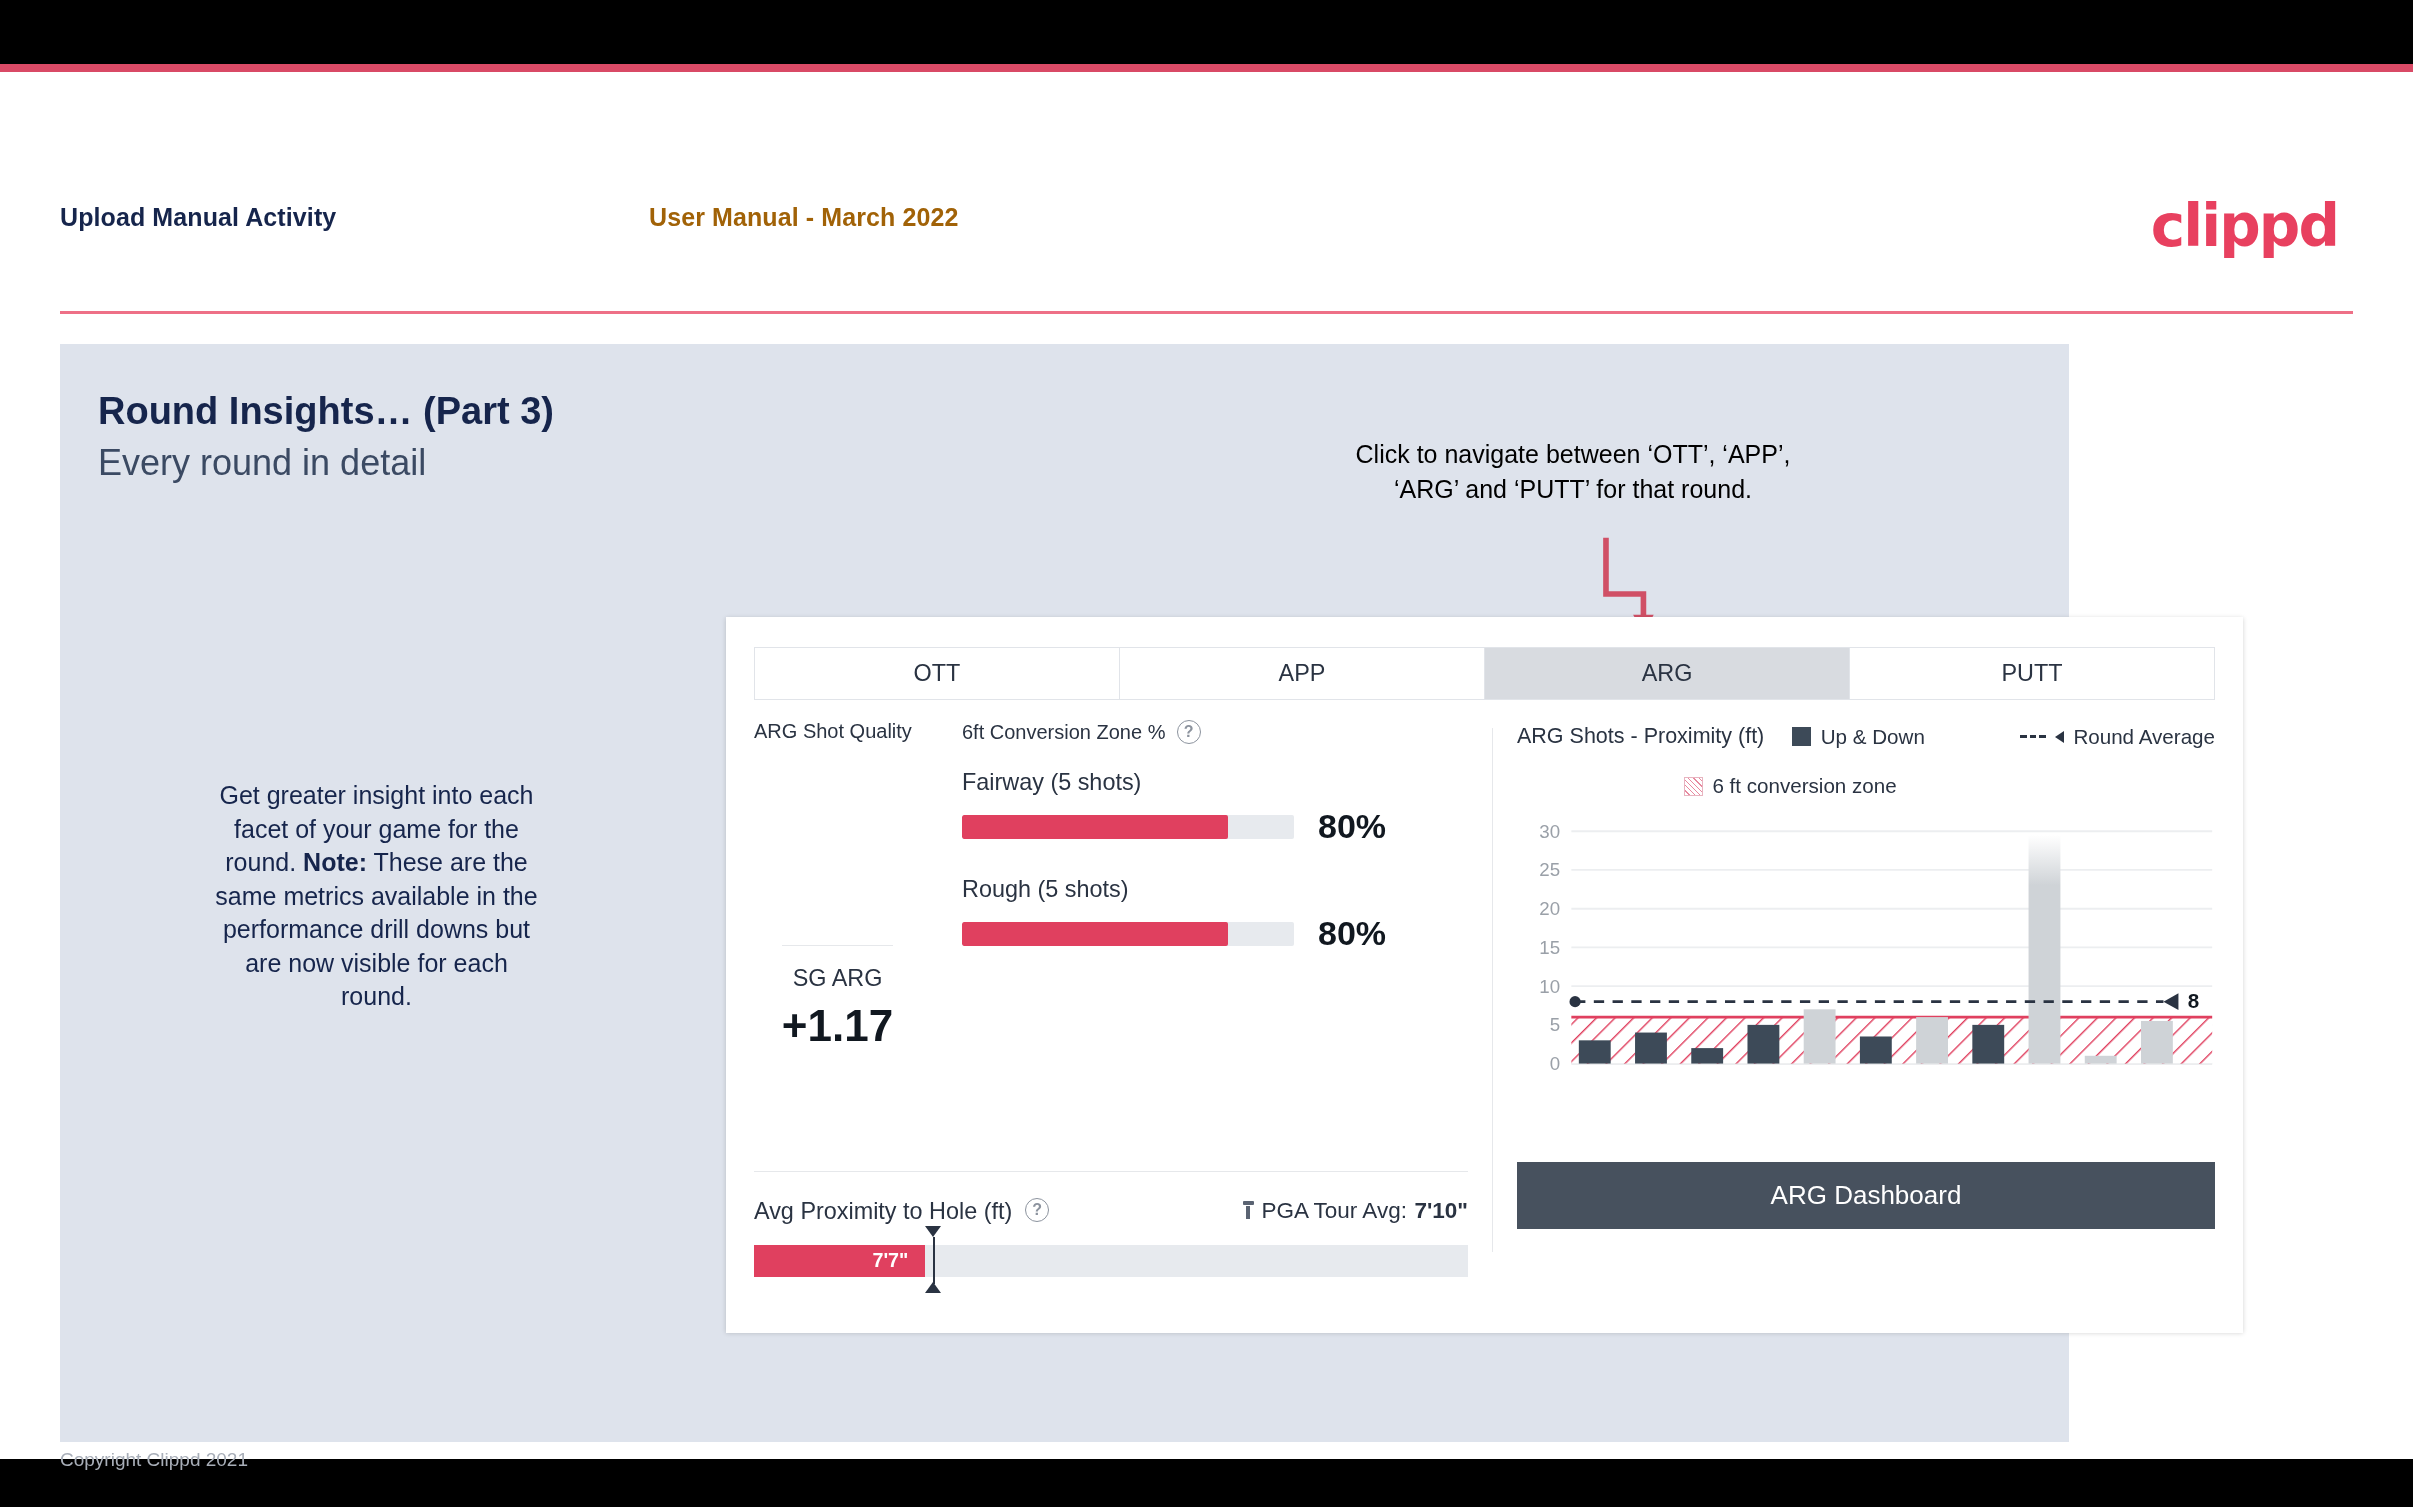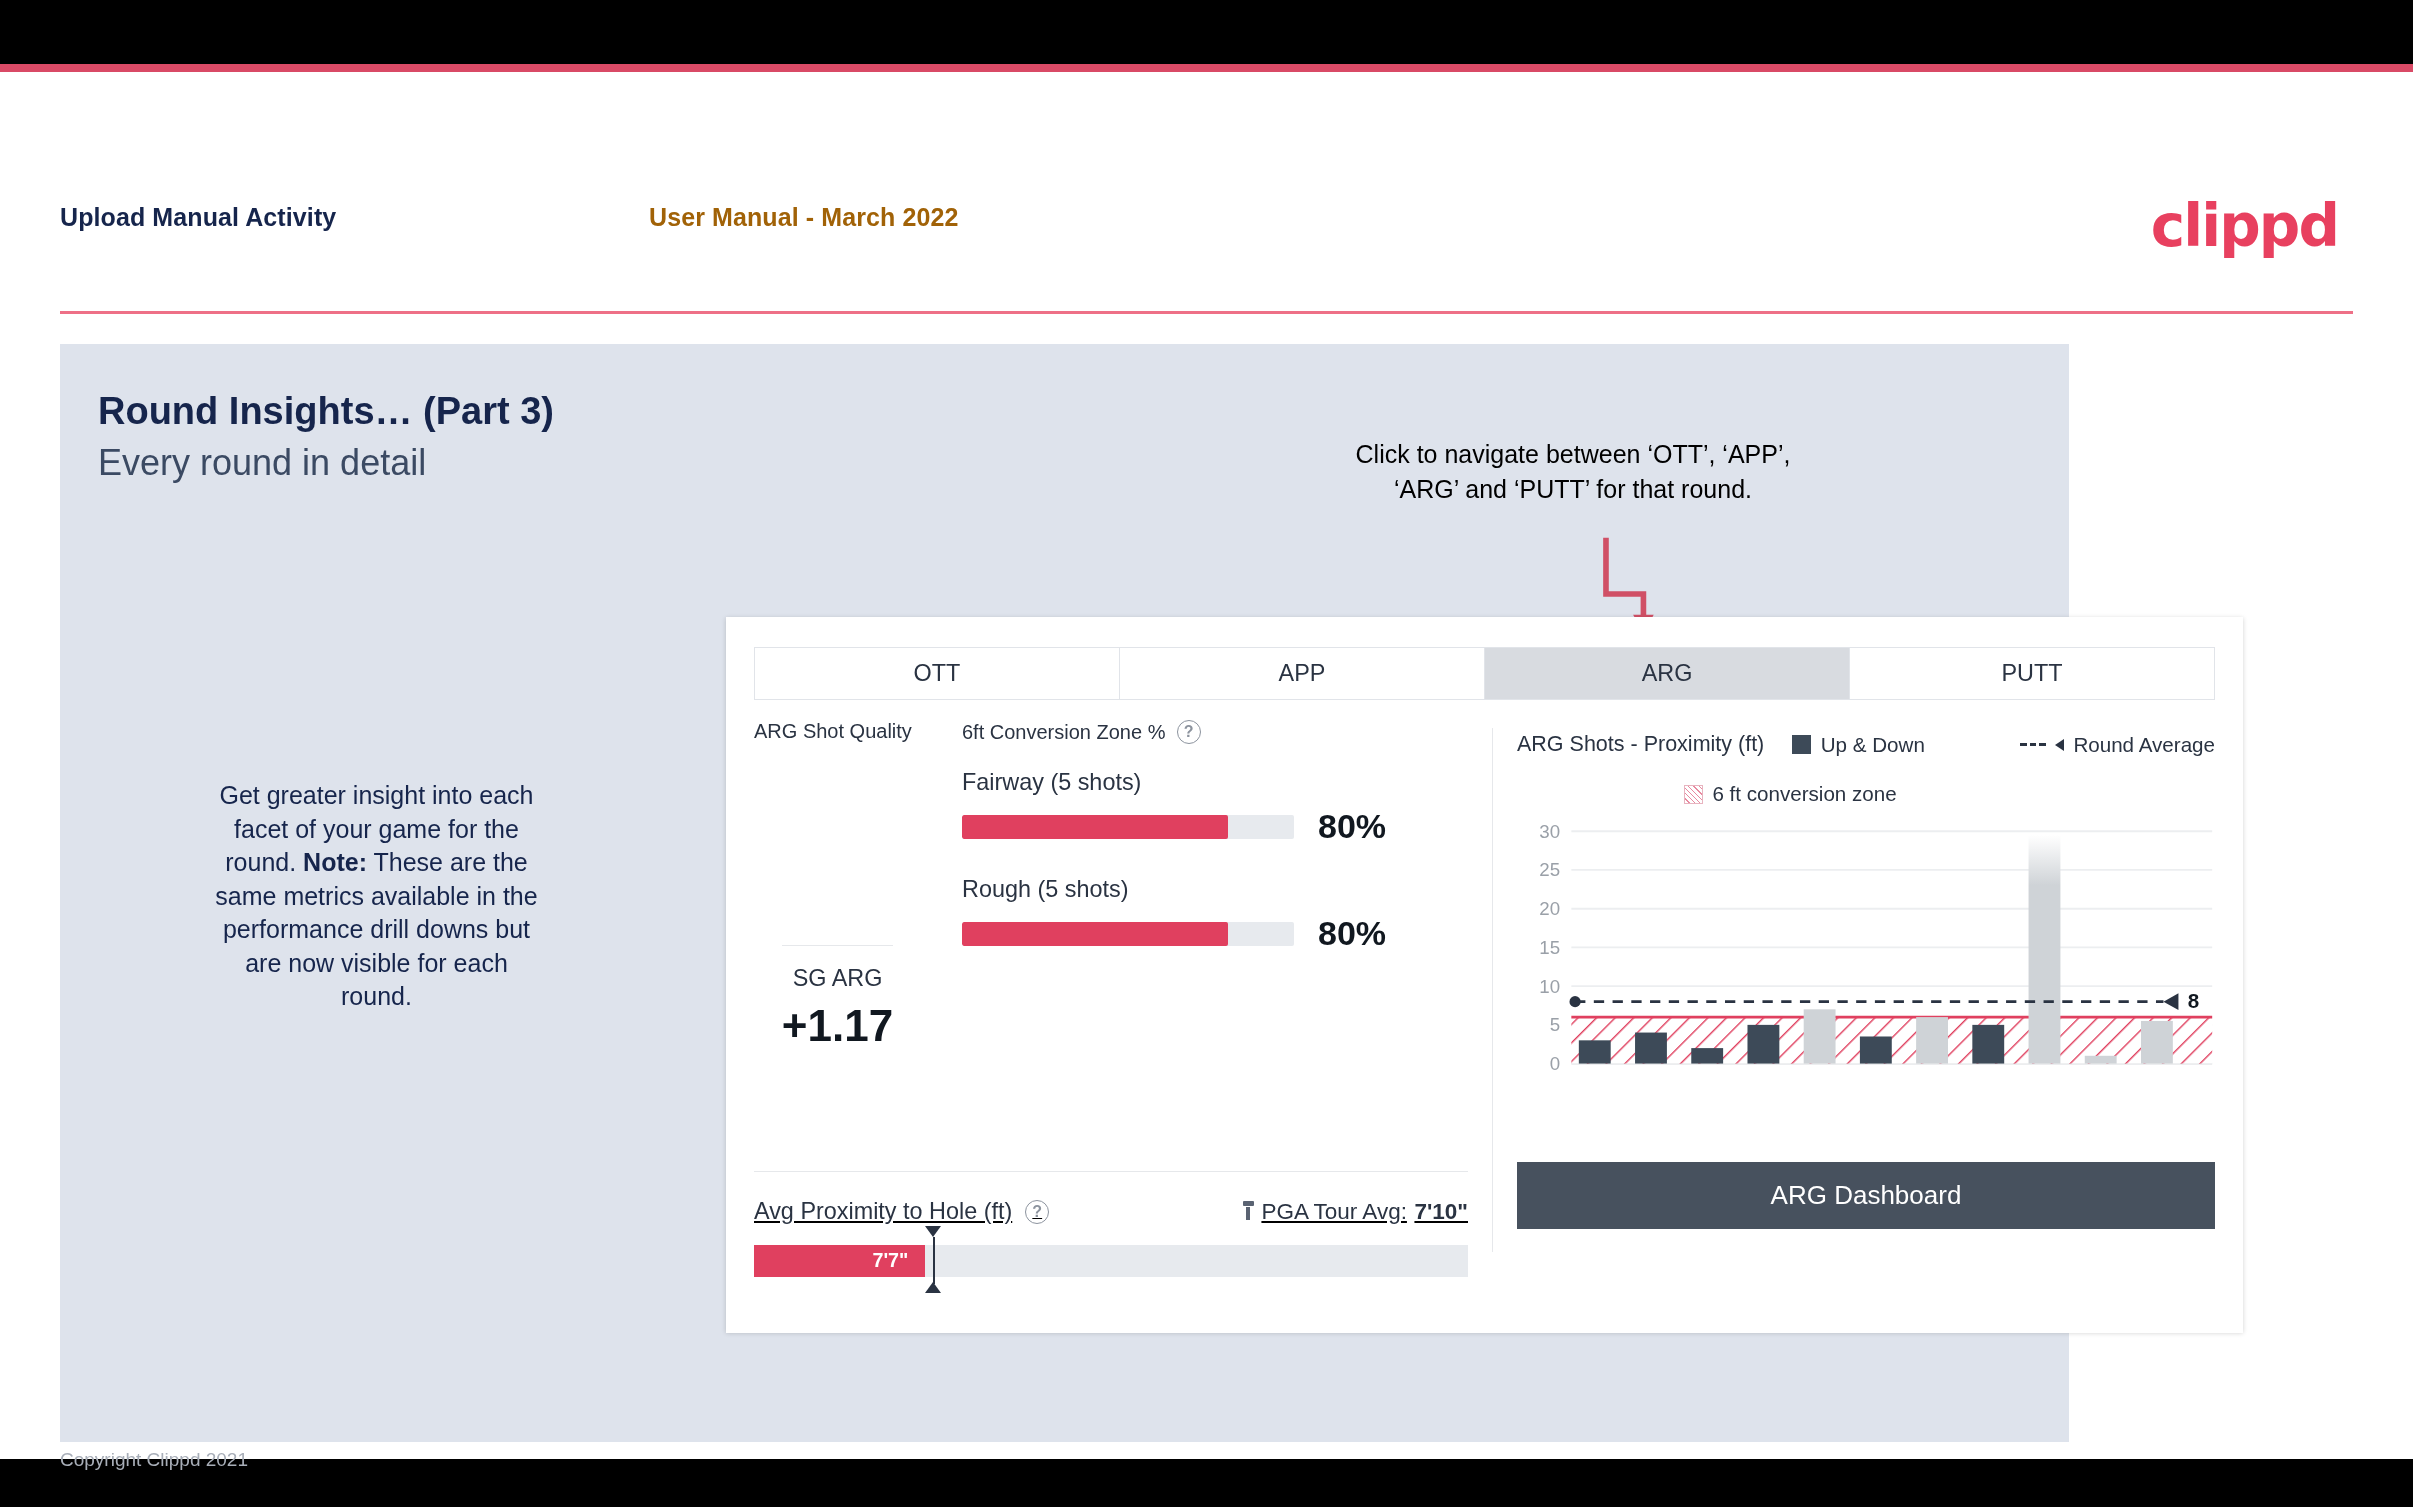--- a/index.html
+++ b/index.html
@@ -90,41 +90,41 @@
   .cz { position:absolute; left:208px; top:49px; width:524px; }
   .cz-item { margin-bottom:30px; }
   .cz-label { font-size:23.4px; color:#2a3342; margin-bottom:11.2px;}
   .cz-barrow { display:flex; align-items:center; gap:24px; }
   .cz-track { width:332px; height:24px; background:#e7eaee; border-radius:1.9px; overflow:hidden;}
   .cz-fill  { height:100%; background:#e0405f; border-radius:1.9px;}
   .cz-pct   { font-size:34px; font-weight:700; color:#111820; }
 
   
   .prox-div { position:absolute; left:0; top:451px; width:714px; height:0.9px; background:#e6e8eb;}
-  .prox-head { position:absolute; left:0; top:478px; width:714px; display:flex; align-items:center;text-decoration:underline;}
+  .prox-head { position:absolute; left:0; top:478px; width:714px; display:flex; align-items:flex-start;}
   .prox-title { font-size:23.4px; color:#2a3342; }
   .prox-pga { margin-left:auto; font-size:22.5px; color:#2a3342; display:flex; align-items:center; gap:7.5px;}
   .prox-pga b { font-weight:700; }
   .tee-icon { display:inline-block; width:11.2px; height:20.6px; position:relative; }
   .tee-icon:before { content:""; position:absolute; left:0; top:0; width:11.2px; height:4.7px; background:#5a6372; border-radius:0.9px;}
   .tee-icon:after  { content:""; position:absolute; left:3.7px; top:5.6px; width:3.7px; height:13px; background:#5a6372;}
 
   .prox-bar-wrap { position:absolute; left:0; top:521px; width:714px; height:39px; }
   .prox-track { position:absolute; left:0; top:3.7px; width:714px; height:32px; background:#e7eaee; }
   .prox-fill  { position:absolute; left:0; top:3.7px; height:32px; background:#e0405f;
                 display:flex; align-items:center; justify-content:flex-end; padding-right:17px;
                 color:#fff; font-size:19.7px; font-weight:600; }
   .prox-marker { position:absolute; top:-3.7px; width:2.8px; height:47px; background:#2a3342; }
   .prox-tri-up  { position:absolute; top:-15px; width:0;height:0;
                   border-left:8.4px solid transparent;border-right:8.4px solid transparent;border-top:11.2px solid #2a3342;}
   .prox-tri-dn  { position:absolute; top:41px; width:0;height:0;
                   border-left:8.4px solid transparent;border-right:8.4px solid transparent;border-bottom:11.2px solid #2a3342;}
 
   
-  .rc-head { position:absolute; left:0; top:12px; width:698px; }
+  .rc-head { position:absolute; left:0; top:4px; width:698px; }
   .rc-title { font-size:21.5px; color:#2a3342; }
   .legend-row { display:flex; align-items:center; gap:9.4px; font-size:20.6px; color:#2a3342; }
   .sw-updown { width:19px; height:19px; background:#3d4a58; }
   .sw-zone   { width:19px; height:19px; border:0.9px solid #e8b4c0; background:
                  repeating-linear-gradient(45deg,#fff 0 2.8px,#e8899f 2.8px 3.7px); }
   .dash-glyph { display:inline-flex; align-items:center; gap:2.8px;}
   .dash-glyph i { display:block; width:6.6px; height:2.8px; background:#2a3342; }
   .dash-tri { width:0;height:0;border-top:6.6px solid transparent;border-bottom:6.6px solid transparent;border-right:9.4px solid #2a3342;}
 
   

